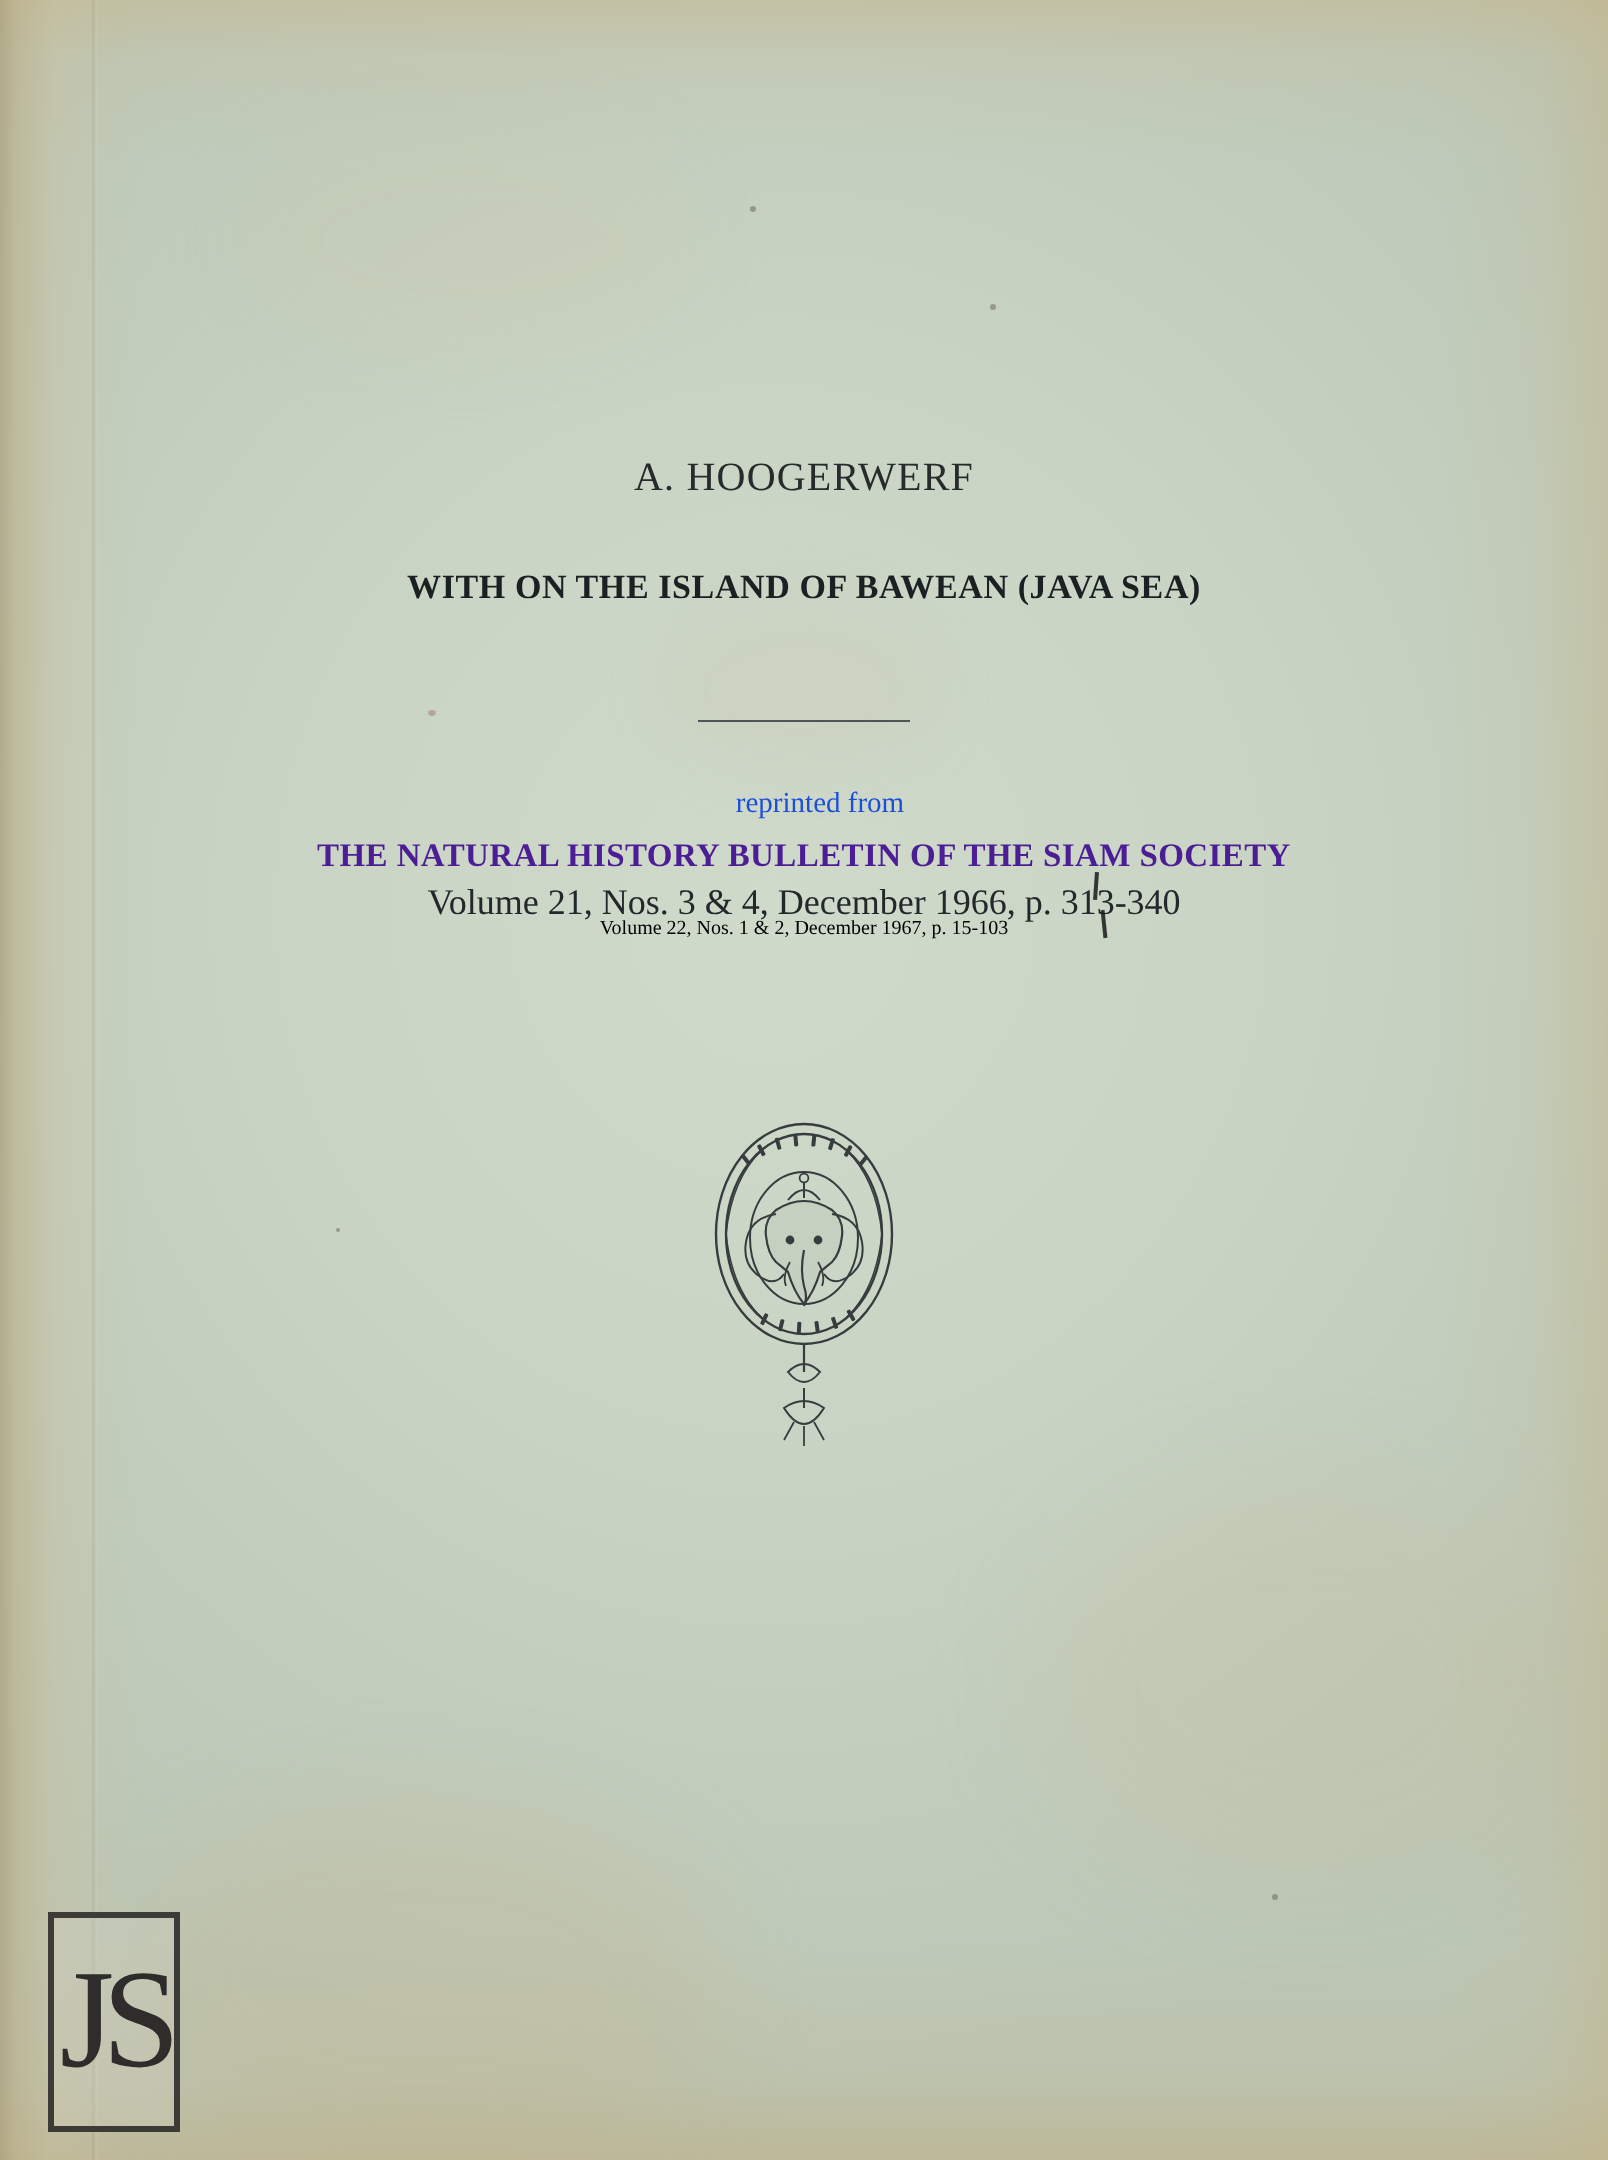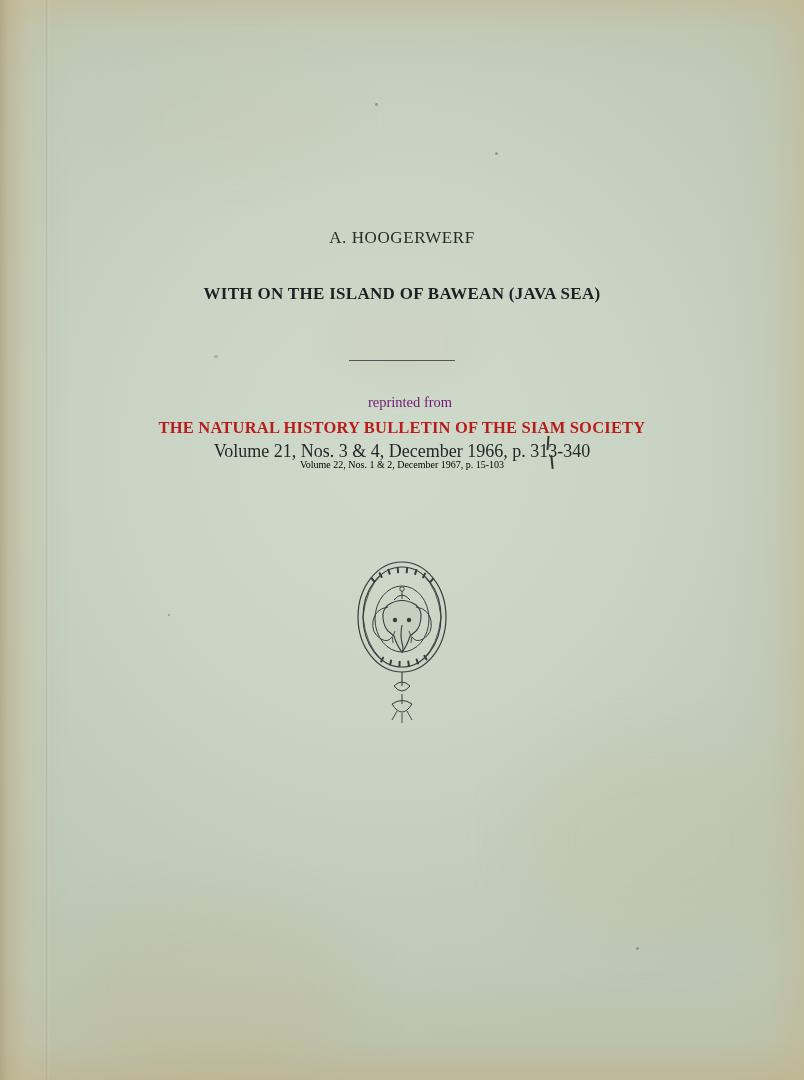--- a/index.html
+++ b/index.html
@@ -70,21 +70,21 @@
   .content {
     position: absolute;
     left: 0; right: 0;
     top: 0;
     text-align: center;
     color: #1e2326;
   }
   .author {
     position: absolute;
     top: 228px; left: 0; right: 0;
-    font-size: 17px;
+    font-size: 20px;
     letter-spacing: 0.6px;
     font-variant: small-caps;
     color: #262b2c;
   }
 
   .title {
     position: absolute;
     top: 281px; left: 0; right: 0;
     font-weight: bold;
     font-size: 17px;
@@ -102,29 +102,29 @@
     width: 106px;
     height: 1px;
     background: #3a4043;
     opacity: 0.85;
   }
 
   .reprinted {
     position: absolute;
     top: 394px; left: 16px; right: 0;
     font-size: 14.5px;
-    color: #701a75;
+    color: #1d4ed8;
   }
   .journal {
     position: absolute;
     top: 418px; left: 0; right: 0;
     font-weight: bold;
     font-size: 16.5px;
     letter-spacing: 0.2px;
-    color: #b91c1c;
+    color: #4c1d95;
   }
   .vol1 {
     position: absolute;
     top: 441px; left: 0; right: 0;
     font-size: 18px;
     color: #23282b;
   }
   .vol2 {
     position: absolute;
     top: 459px; left: 0; right: 0;
@@ -310,14 +310,18 @@
         <g transform="rotate(194) translate(0,-47)">
             <rect x="-1" y="-3" width="2" height="6" rx="0.6"></rect>
           </g>
         <g transform="rotate(205) translate(0,-47)">
             <rect x="-1" y="-3" width="2" height="6" rx="0.6"></rect>
           </g>
       </g>
     </g>
   </svg>
 
+  <div class="watermark">
+    <div class="frame"></div>
+    <div class="letters">JS</div>
+  </div>
 
 </div>
 
 </body></html>

